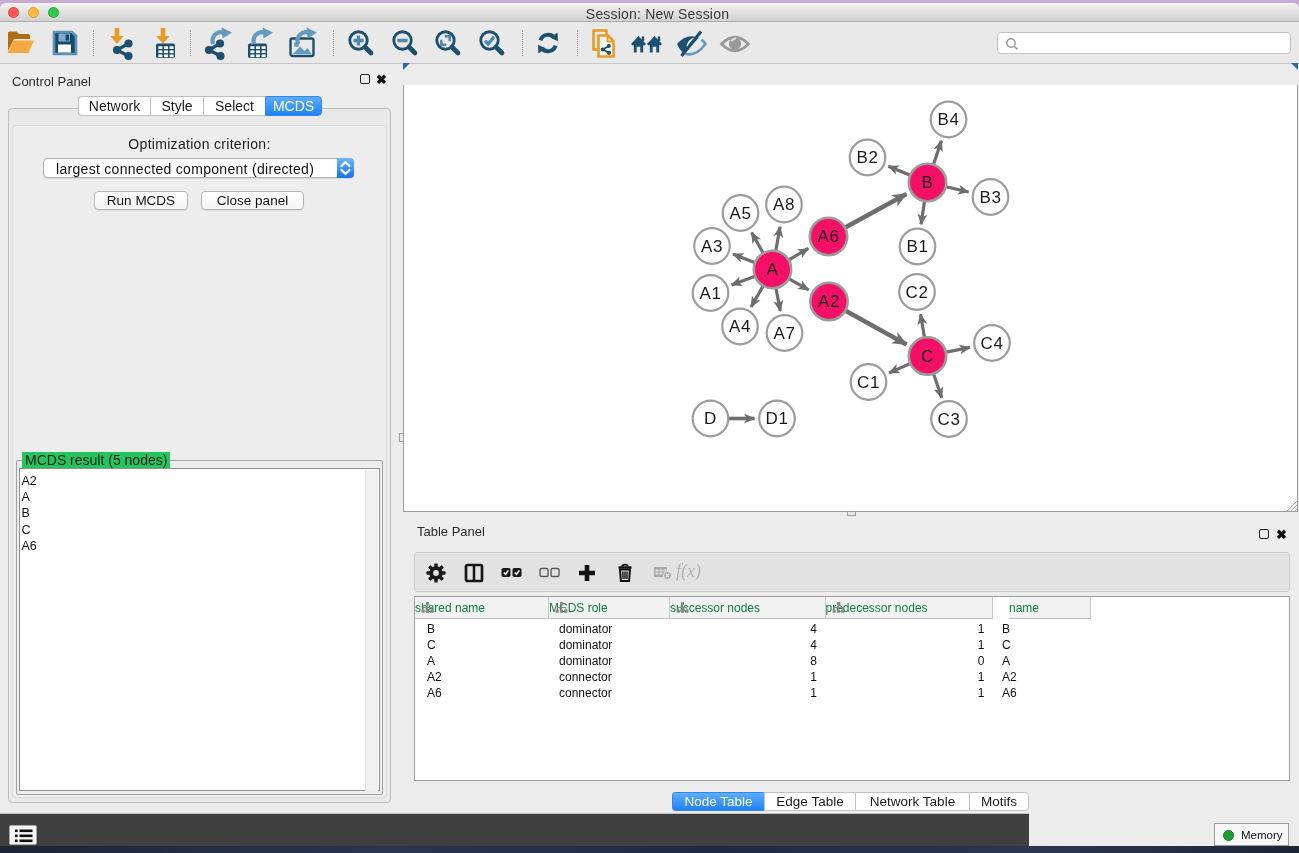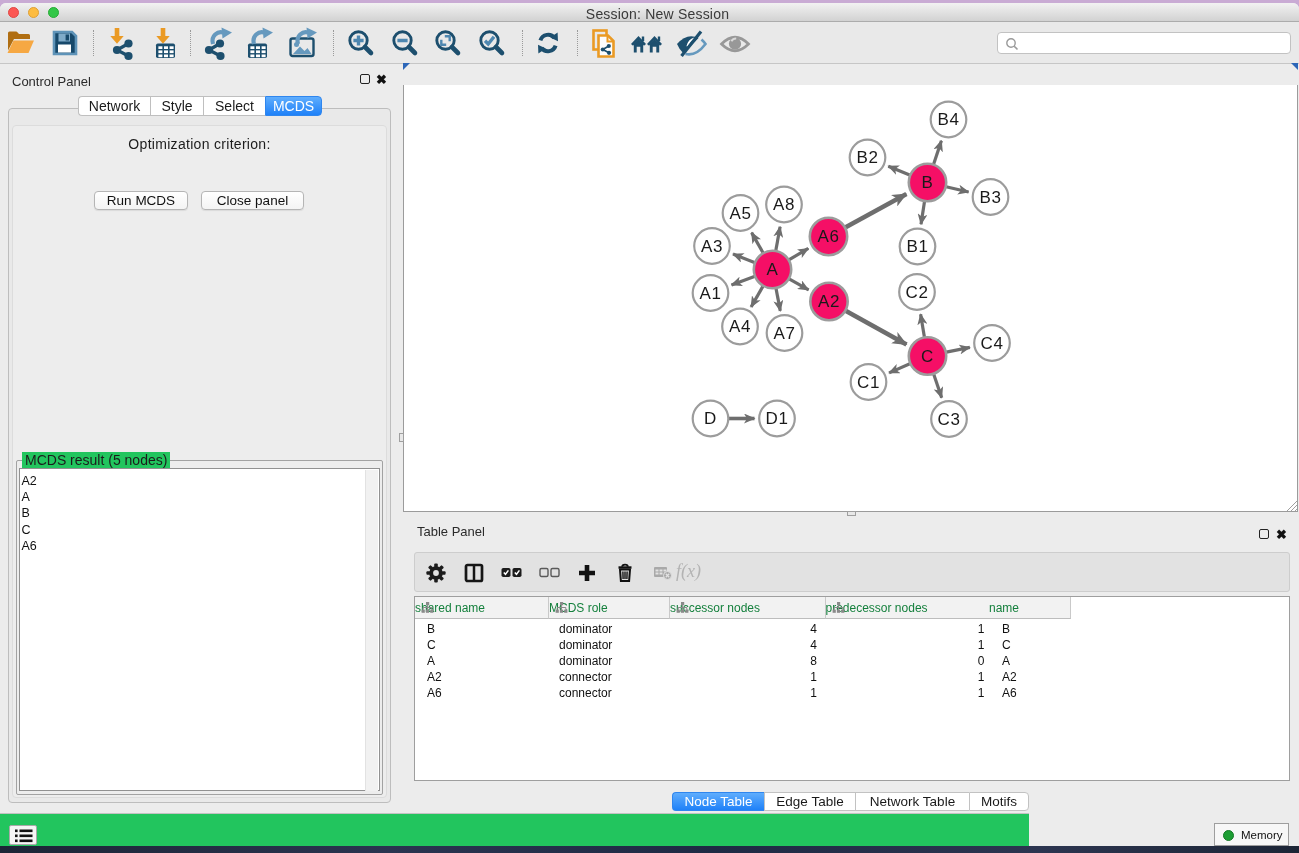--- a/index.html
+++ b/index.html
@@ -55,21 +55,21 @@
 #tp-toolbar { position:absolute; left:414px; top:549px; width:876px; height:40px; background:#e2e2e2; border:1px solid #cdcdcd; border-radius:3px; }
 #tp-table { position:absolute; left:414px; top:593px; width:876px; height:185px; background:#fff; border:1px solid #9e9e9e; }
 .th { position:absolute; top:0; height:22px; background:#f2f2f2; border-right:1px solid #c9c9c9; border-bottom:1px solid #bdbdbd; font-size:12px; color:#15803d; text-align:left; line-height:22px; }
 .cell { position:absolute; font-size:12px; color:#111; line-height:16px; }
 #tp-tabs { position:absolute; top:789px; height:19px; }
 .btab { position:absolute; top:0; height:19px; background:#fff; border:1px solid #c2c2c2; border-right:none; font-size:13.5px; color:#1a1a1a; text-align:center; line-height:18px; }
 .btab.first { border-radius:4px 0 0 4px; }
 .btab.last { border-radius:0 4px 4px 0; border-right:1px solid #c2c2c2; }
 .btab.sel { background:linear-gradient(#5fadfd,#1f81f8); color:#fff; border-color:#2f86ee; }
 
-#statusbar { position:absolute; left:0; top:810px; width:1029px; height:33px; background:#22c55e; border-top:1px solid #c2c2c2; }
+#statusbar { position:absolute; left:0; top:810px; width:1029px; height:33px; background:#404040; border-top:1px solid #c2c2c2; }
 #sb-btn { position:absolute; left:9px; top:11px; width:28px; height:20px; background:#f5f5f5; border:1px solid #a9a9a9; border-radius:2px; }
 #mem-btn { position:absolute; left:1214px; top:9px; width:75px; height:23px; background:#f7f7f7; border:1px solid #9e9e9e; font-size:11px; color:#111; }
 #mem-btn .dot { position:absolute; left:8px; top:5.5px; width:11px; height:11px; border-radius:50%; background:#1d9e34; border:1px solid #157a27; }
 #mem-btn .lbl { position:absolute; left:26px; top:4.5px; font-size:11.5px; }
 </style>
 </head>
 <body>
 <div id="desktop-top"></div>
 <div id="win">
   <div id="titlebar">
@@ -227,20 +227,28 @@
     <div id="cp-panel">
         <div id="cp-inner"></div>
       </div>
     <div id="cp-tabs">
       <div class="tabseg first" style="left:0; width:72px;">Network</div>
       <div class="tabseg" style="left:72px; width:53px;">Style</div>
       <div class="tabseg" style="left:125px; width:62px;">Select</div>
       <div class="tabseg sel last" style="left:187px; width:57px;">MCDS</div>
     </div>
     <div id="opt-label">Optimization criterion:</div>
+    <div id="dd">
+      <div class="txt">largest connected component (directed)</div>
+      <div class="step">
+          <svg width="13" height="18" viewBox="0 0 13 18">
+            <path d="M2.5,7 L6.5,3 L10.5,7 M2.5,11 L6.5,15 L10.5,11" fill="none" stroke="#fff" stroke-width="2.2" stroke-linecap="round" stroke-linejoin="round"></path>
+          </svg>
+        </div>
+    </div>
     <div class="pbtn" style="left:94px; width:94px;">Run MCDS</div>
     <div class="pbtn" style="left:201px; width:103px;">Close panel</div>
     <div id="mcds-box">
       <div id="mcds-legend">MCDS result (5 nodes)</div>
       <div id="mcds-list">
         <div class="items">A2<br>A<br>B<br>C<br>A6</div>
         <div id="mcds-sb"></div>
       </div>
     </div>
     <div id="netwin">
@@ -417,21 +425,21 @@
           </svg>successor nodes</div>
       <div class="th" style="left:410.5px;width:167.5px;"><svg style="position:absolute;left:6px;top:5px" width="13" height="12" viewBox="0 0 13 12">
             <g fill="#8a8a8a">
               <rect x="5" y="0" width="3.2" height="3.2"></rect>
               <rect x="0.6" y="7.6" width="3.2" height="3.2"></rect>
               <rect x="4.9" y="7.6" width="3.2" height="3.2"></rect>
               <rect x="9.2" y="7.6" width="3.2" height="3.2"></rect>
               <path d="M6.6,3 L6.6,5.5 M2.2,7.8 L2.2,5.5 L10.8,5.5 L10.8,7.8 M6.5,5.5 L6.5,7.8" stroke="#8a8a8a" stroke-width="1" fill="none"></path>
             </g>
           </svg>predecessor nodes</div>
-      <div class="th" style="left:574px;width:82px;padding-right:20px;">name</div>
+      <div class="th" style="left:594px;width:82px;padding-right:20px;">name</div>
       <div class="cell" style="left:12px;top:24px;">B</div>
       <div class="cell" style="left:144px;top:24px;">dominator</div>
       <div class="cell" style="left:255px;top:24px;width:147px;text-align:right;">4</div>
       <div class="cell" style="left:410px;top:24px;width:159.5px;text-align:right;">1</div>
       <div class="cell" style="left:587px;top:24px;">B</div>
       <div class="cell" style="left:12px;top:40px;">C</div>
       <div class="cell" style="left:144px;top:40px;">dominator</div>
       <div class="cell" style="left:255px;top:40px;width:147px;text-align:right;">4</div>
       <div class="cell" style="left:410px;top:40px;width:159.5px;text-align:right;">1</div>
       <div class="cell" style="left:587px;top:40px;">C</div>

